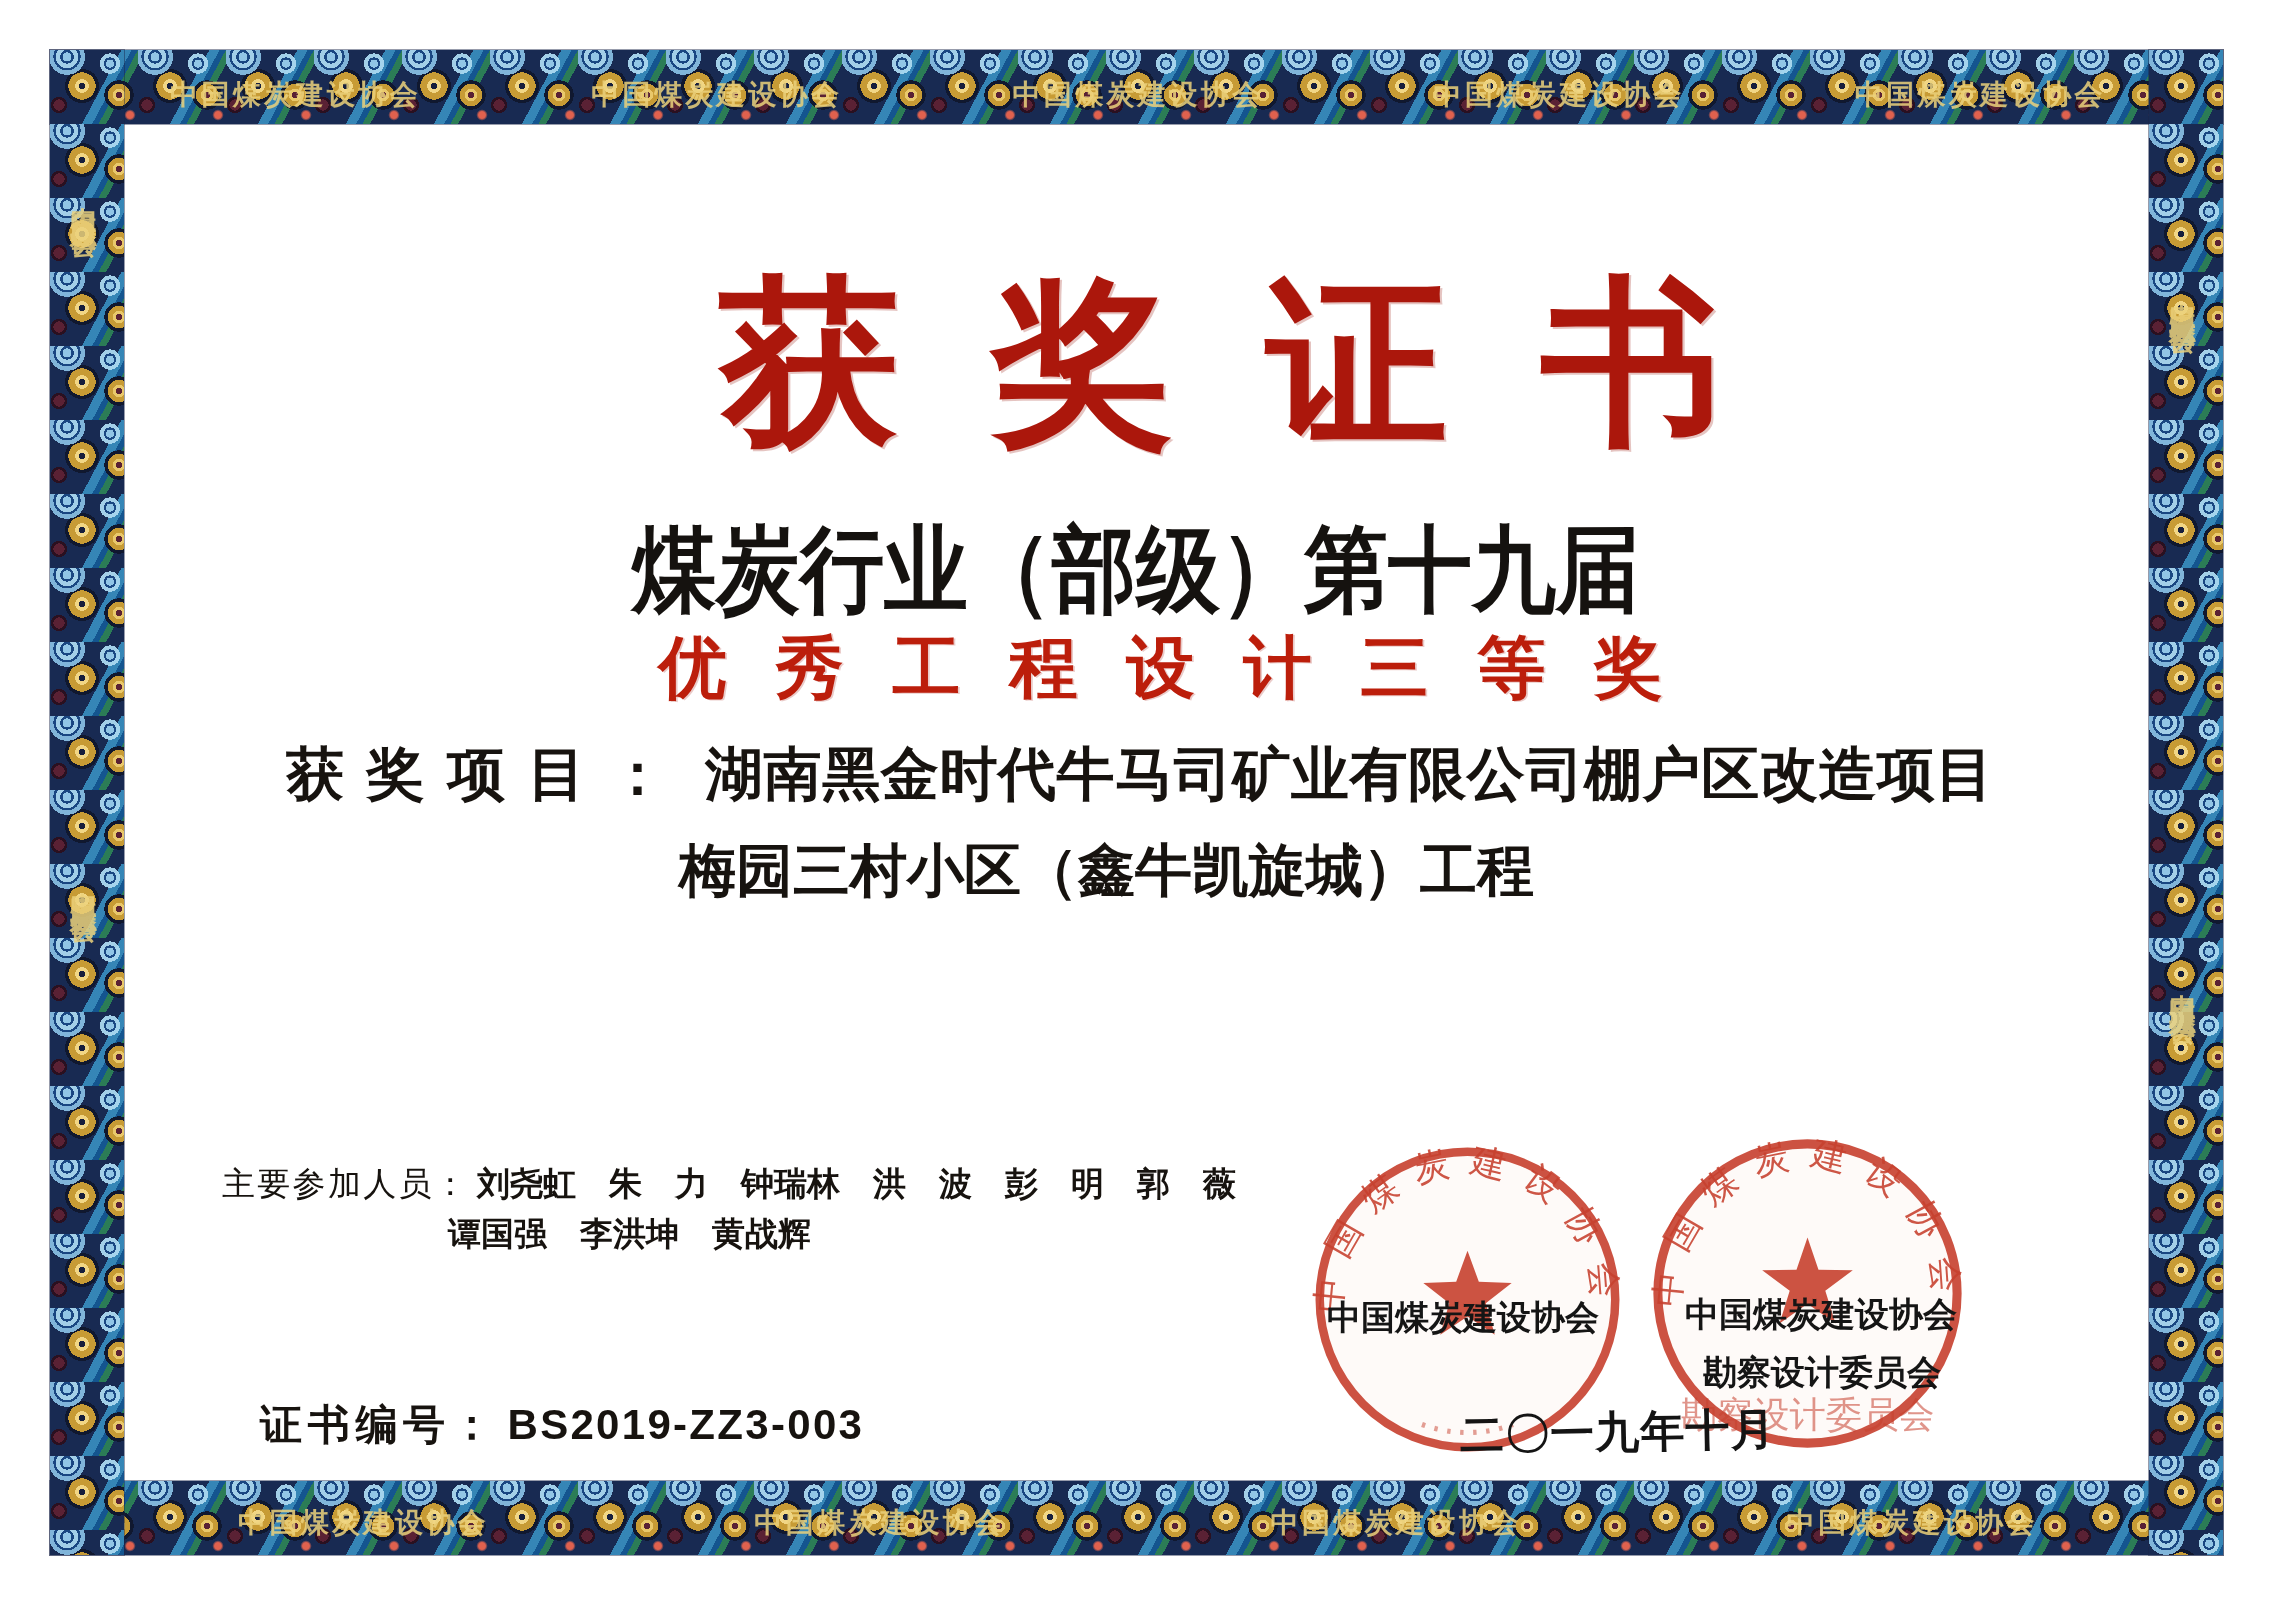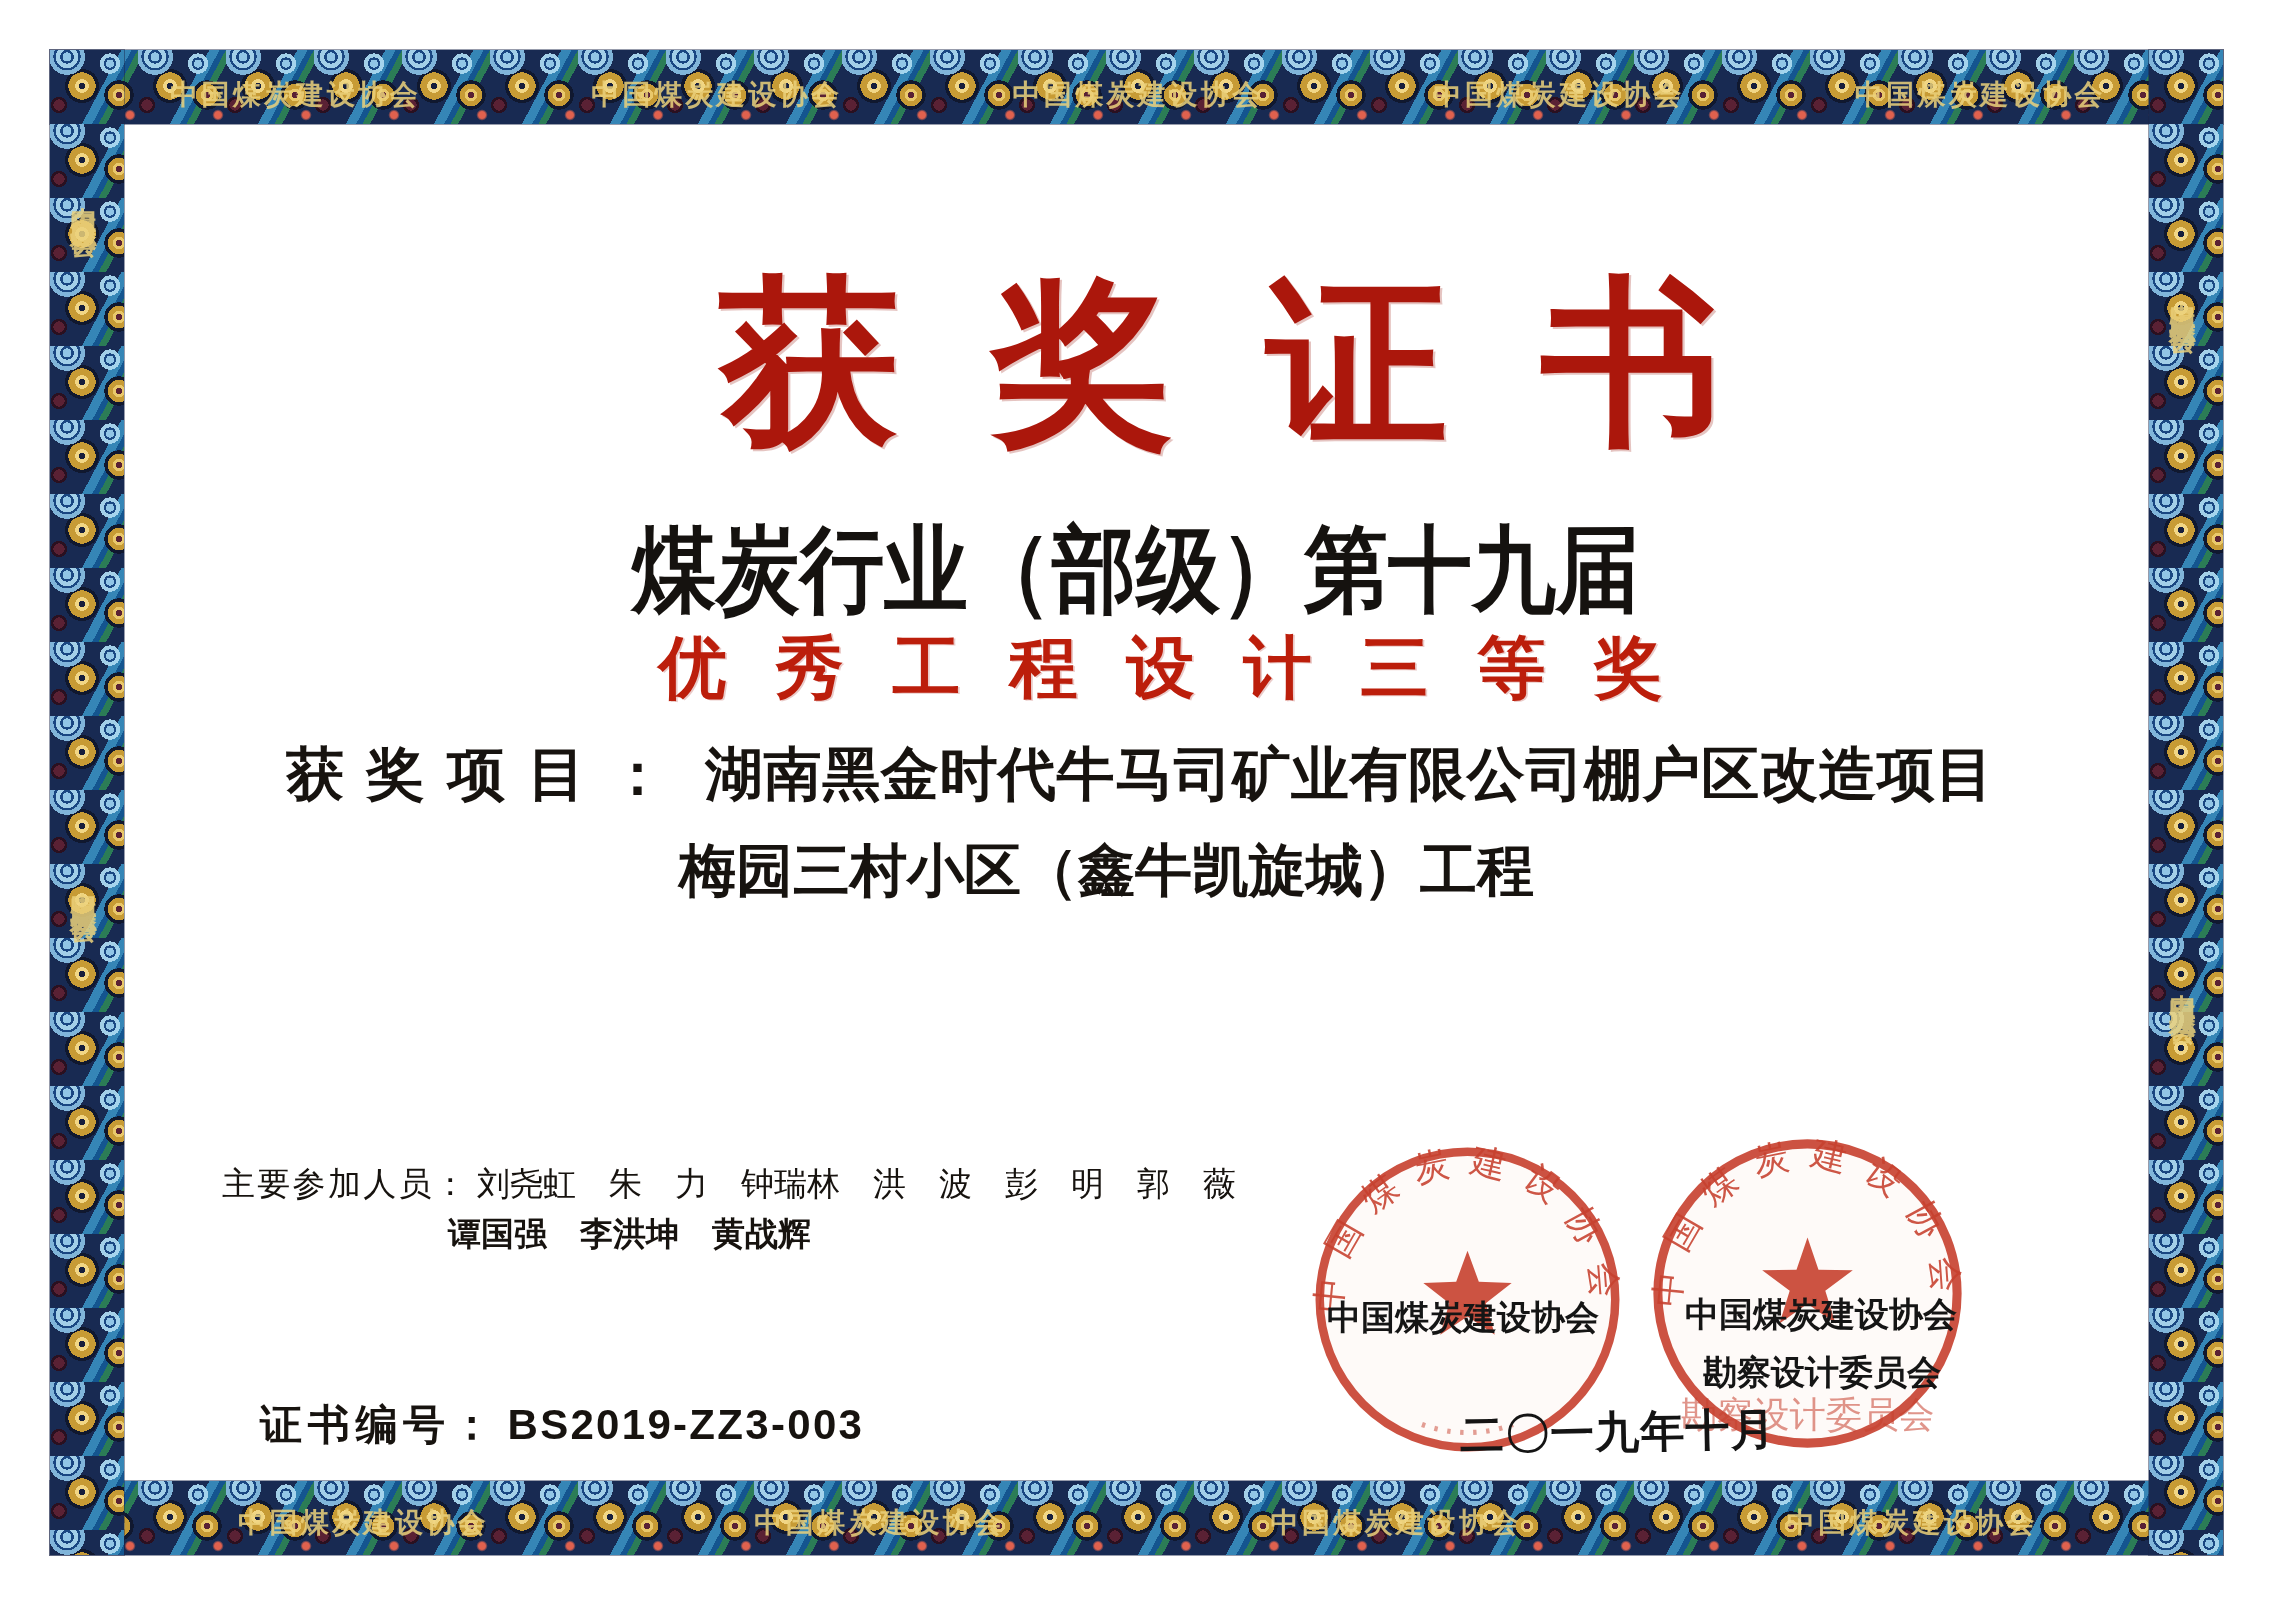--- a/index.html
+++ b/index.html
@@ -45,21 +45,21 @@
 
   .fieldrow{font-size:58px;font-weight:700;color:#17130f;}
   .fieldrow .lbl{letter-spacing:22.6px;}
   .fieldrow .val{margin-left:16px;letter-spacing:0.6px;}
   .row-project{left:286px;top:736px;}
   .row-project2{left:679px;top:833px;font-size:57px;font-weight:700;color:#17130f;}
   .row-unit{left:286px;top:921px;}
 
   .people{font-size:33px;color:#17130f;}
   .people .lbl{letter-spacing:2.3px;}
-  .people .val{font-weight:400;margin-left:8px;}
+  .people .val{font-weight:700;margin-left:8px;}
   .row-people1{left:222px;top:1162px;}
   .row-people2{left:448px;top:1212px;font-size:33px;font-weight:700;color:#17130f;text-align:center;}
 
   .row-certno{left:222px;top:1397px;font-size:42px;color:#17130f;}
   .row-certno .lbl{letter-spacing:5.7px;font-weight:700;margin-left:38px;}
   .row-certno .val{font-family:"Liberation Sans","DejaVu Sans",sans-serif;font-weight:600;
                    letter-spacing:2.3px;margin-left:9px;text-align:center;}
 
   .date{left:1460px;top:1403px;font-size:44px;font-weight:700;color:#141414;
         letter-spacing:1.1px;transform:rotate(-1.2deg);z-index:5;}

